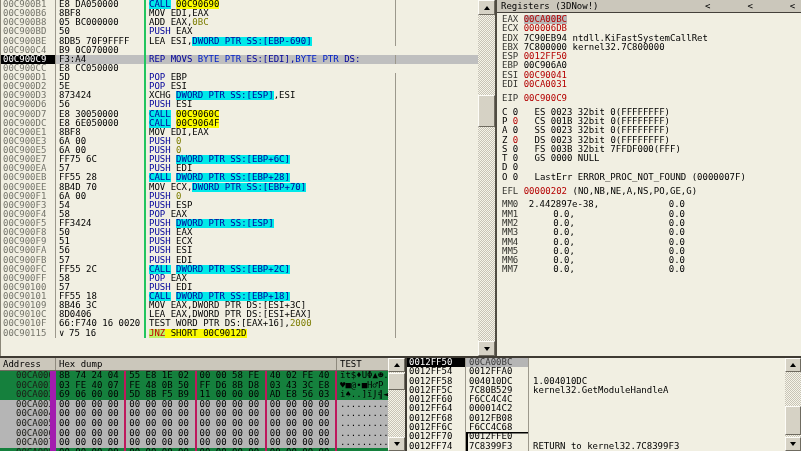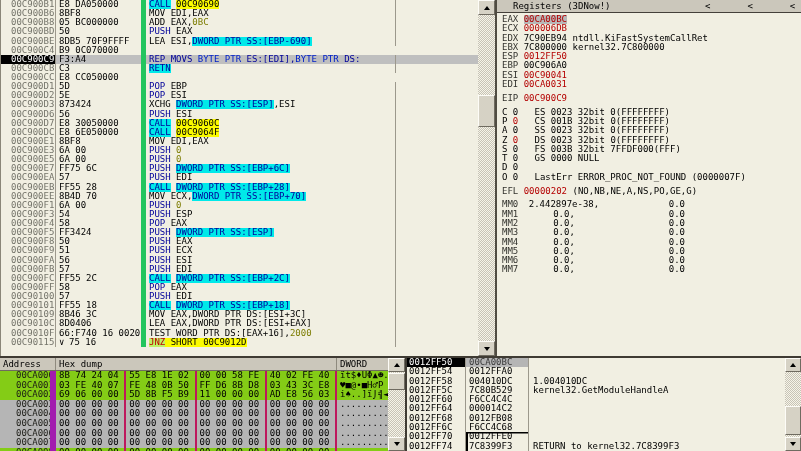--- a/index.html
+++ b/index.html
@@ -4,22 +4,22 @@
 <style>
 *{box-sizing:border-box;margin:0;padding:0}
 html,body{background:#888}
 #app{position:relative;width:801px;height:451px;background:#f1efe2;overflow:hidden;
   font-family:"DejaVu Sans Mono",monospace;font-size:9px;color:#000}
 #app span{white-space:pre}
 
 
 #disasm{position:absolute;left:0;top:0;width:478px;height:356px;overflow:hidden;background:#f1efe2;border-left:1px solid #8a8678}
 .drow{display:flex;height:9.128px;line-height:9.3px;align-items:stretch}
-.c-addr{flex:none;width:55px;padding-left:10px;color:#74746a;border-right:1px solid #9c988c;overflow:hidden}
-.c-bytes{flex:none;width:90px;padding-left:3px;border-right:5px solid #22c55e;overflow:hidden}
+.c-addr{flex:none;width:55px;padding-left:2px;color:#74746a;border-right:1px solid #9c988c;overflow:hidden}
+.c-bytes{flex:none;width:90px;padding-left:3px;border-right:2px solid #22c55e;overflow:hidden}
 .c-ins{flex:none;width:250px;padding-left:3px;border-right:1px solid #9c988c;overflow:hidden}
 .c-cmt{flex:1}
 .dsel{background:#bfbfbf}
 .dsel .c-addr{color:#3a3a3a}
 .cur{background:#000;color:#fff !important}
 .jarr{display:inline-block;width:10px;color:#000}
 .t-cmd{color:#00009a}
 .t-ptr{color:#0020c8}
 .t-imm{color:#7c7c00}
 .t-hlc{background:#00e9e9;color:#00009a}
@@ -44,36 +44,36 @@
 .arr{width:0;height:0}
 .arr.up{border-left:3px solid transparent;border-right:3px solid transparent;border-bottom:4px solid #000}
 .arr.down{border-left:3px solid transparent;border-right:3px solid transparent;border-top:4px solid #000}
 #disasm-scroll{left:478px;top:0;width:17px;height:356px}
 #dump-scroll{left:388px;top:358px;width:17px;height:93px}
 #stack-scroll{left:785px;top:358px;width:16px;height:93px}
 
 
 #vsep{position:absolute;left:495px;top:0;width:2px;height:356px;background:#504c42}
 #registers{position:absolute;left:497px;top:0;width:304px;height:356px;background:#f1efe2;overflow:hidden}
-.rtitle{position:relative;height:13px;line-height:12px;background:#cbc7bb;border-bottom:1px solid #44403a;padding-left:16px;overflow:hidden}
+.rtitle{position:relative;height:13px;line-height:12px;background:#cbc7bb;border-bottom:1px solid #44403a;padding-left:4px;overflow:hidden}
 .rmarks{position:absolute;left:208px;top:0}
 .rmark{margin-right:37px;color:#000}
 #reg-body{padding-top:2px}
 .rline{height:9.3px;line-height:9.4px;padding-left:5px;overflow:hidden}
 .rgap{height:4.5px}
 .mmrow .t-lbl{display:inline-block;width:26px}
 .t-v1{display:inline-block;width:72px;text-align:center}
 .t-v2{display:inline-block;width:85px;text-align:right}
 
 
 #hsplit{position:absolute;left:0;top:356px;width:801px;height:2px;background:#3f3b33}
 #vsplit{position:absolute;left:405px;top:358px;width:2px;height:93px;background:#3f3b33}
 
 
-#dump{position:absolute;left:0;top:358px;width:428px;height:93px;overflow:hidden;background:#84cc16}
+#dump{position:absolute;left:0;top:358px;width:428px;height:93px;overflow:hidden;background:#15803d}
 .dhead{display:flex;height:13px;line-height:12px;background:#cbc7bb;border-bottom:1px solid #6f6b60}
 .dh-addr{flex:none;width:56px;padding-left:3px;border-right:1px solid #8e8a7e}
 .dh-hex{flex:none;width:281px;padding-left:3px;border-right:1px solid #8e8a7e}
 .dh-ascii{flex:1;padding-left:3px}
 .hrow{display:flex;height:9.6px;line-height:9.7px}
 .h-addr{flex:none;width:56px;padding-left:16px;border-right:6px solid #a21caf;color:#1c1c16;overflow:hidden}
 .hgrp{flex:none;width:70.25px;padding-left:3px;border-right:2px solid #be185d;overflow:hidden}
 .h-ascii{flex:1;padding-left:3px;overflow:hidden}
 .hsel{background:#b5b5b5}
 
@@ -127,26 +127,20 @@
         </div>
         <div class="drow">
           <span class="c-addr">00C900C4</span>
           <span class="c-bytes">B9 0C070000</span>
           <span class="c-cmt"></span>
         </div>
         <div class="drow dsel">
           <span class="c-addr cur">00C900C9</span>
           <span class="c-bytes">F3:A4</span>
           <span class="c-ins"><span class="t-cmd">REP MOVS </span><span class="t-ptr">BYTE PTR </span><span class="t-cmd">ES:[EDI],</span><span class="t-ptr">BYTE PTR </span><span class="t-cmd">DS:</span></span>
-          <span class="c-cmt"></span>
-        </div>
-        <div class="drow">
-          <span class="c-addr">00C900CB</span>
-          <span class="c-bytes">C3</span>
-          <span class="c-ins"><span class="t-hlc">RETN</span></span>
           <span class="c-cmt"></span>
         </div>
         <div class="drow">
           <span class="c-addr">00C900CC</span>
           <span class="c-bytes">E8 CC050000</span>
           <span class="c-cmt"></span>
         </div>
         <div class="drow">
           <span class="c-addr">00C900D1</span>
           <span class="c-bytes">5D</span>
@@ -374,21 +368,21 @@
         <div class="rline mmrow"><span class="t-lbl">MM7</span><span class="t-v1">0.0,</span><span class="t-v2">0.0</span></div>
       </div>
   </div>
 
   <div id="hsplit"></div>
 
   <div id="dump">
     <div class="dhead">
       <span class="dh-addr">Address</span>
       <span class="dh-hex">Hex dump</span>
-      <span class="dh-ascii">DWORD</span>
+      <span class="dh-ascii">TEST</span>
     </div>
     <div id="dump-body">
         <div class="hrow">
           <span class="h-addr">00CA0000</span>
           <span class="hgrp">8B 74 24 04</span>
           <span class="hgrp">55 E8 1E 02</span>
           <span class="hgrp">00 00 58 FE</span>
           <span class="hgrp">40 02 FE 40</span>
           <span class="h-ascii">ït$♦UΦ▲☻..X■@☻■@</span>
         </div>

